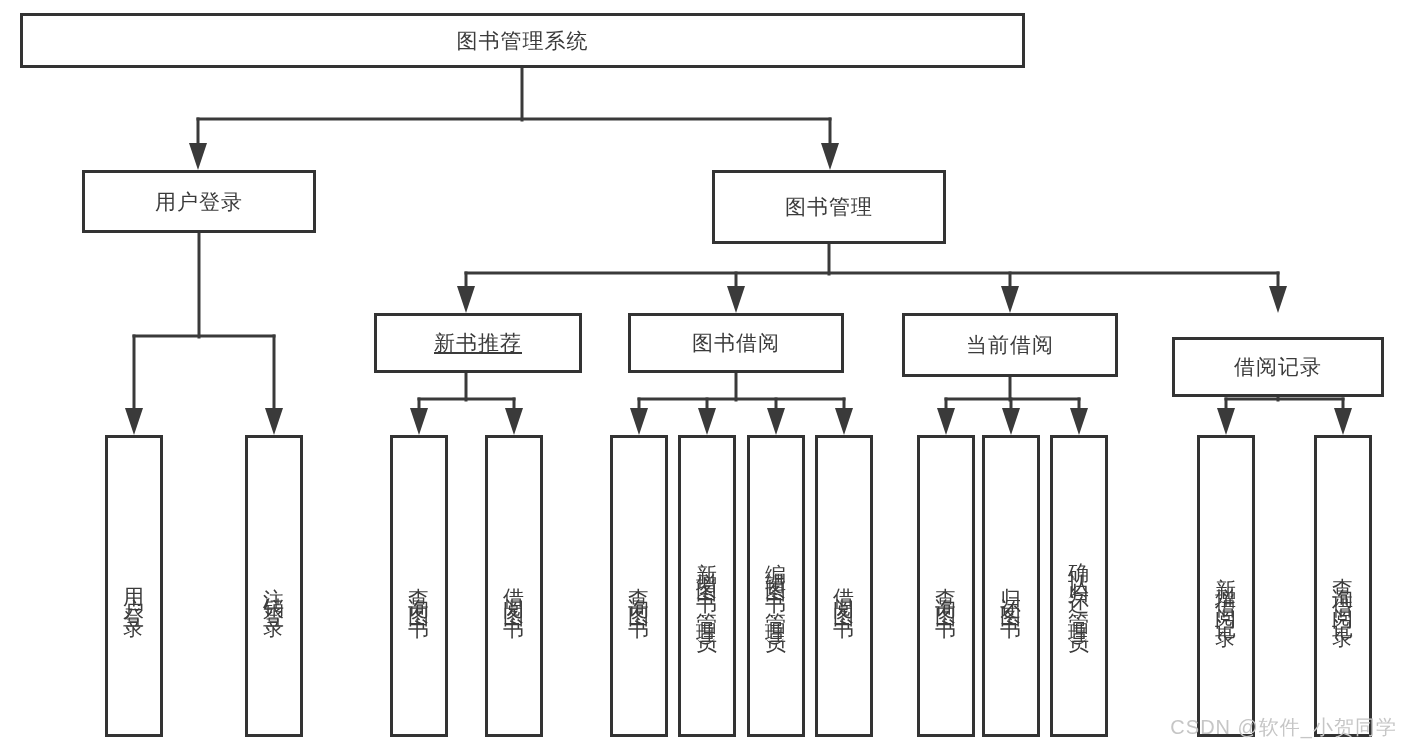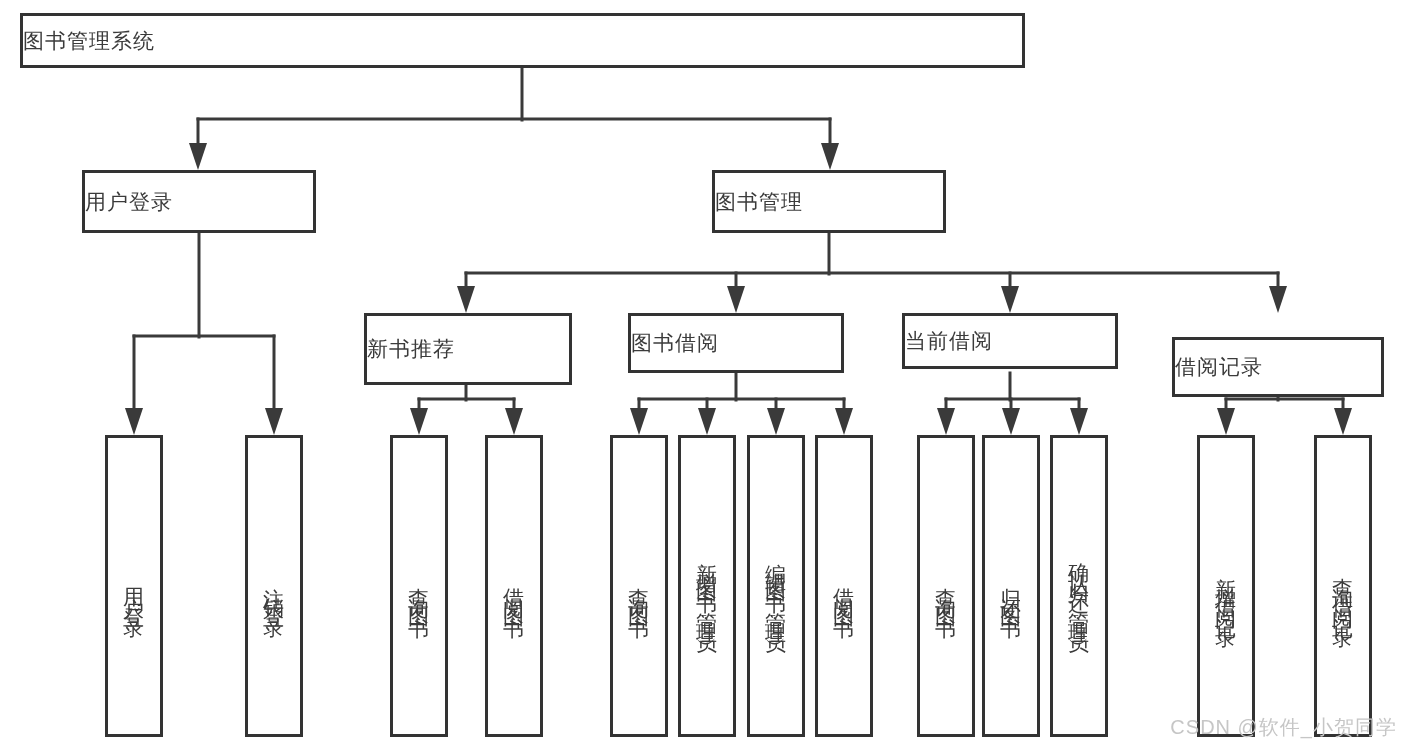--- a/index.html
+++ b/index.html
@@ -6,20 +6,21 @@
   body{font-family:"Liberation Sans","DejaVu Sans",sans-serif;}
   #stage{position:relative;width:1405px;height:747px;background:#ffffff;overflow:hidden;}
   #connectors{position:absolute;left:0;top:0;width:1405px;height:747px;pointer-events:none;}
   .node{
     position:absolute;
     box-sizing:border-box;
     background:#ffffff;
     border:3px solid #333333;
     display:flex;
     align-items:center;
+    justify-content:center;
     color:#3b3b3b;
     font-size:21px;
     letter-spacing:1px;
     z-index:2;
   }
   .vnode{
     position:absolute;
     box-sizing:border-box;
     background:#ffffff;
     border:3px solid #333333;
@@ -109,31 +110,31 @@
       <polygon points="1334,408 1352,408 1343,435" fill="#3a3a3a"></polygon>
     </svg>
 
   <div class="node" style="left:20px;top:13px;width:1005px;height:55px;">
     <span>图书管理系统</span>
   </div>
 
   <div class="node" style="left:82px;top:170px;width:234px;height:63px;">
     <span>用户登录</span>
   </div>
-  <div class="node" style="left:712px;top:170px;width:234px;height:63px;">
+  <div class="node" style="left:712px;top:170px;width:234px;height:74px;">
     <span>图书管理</span>
   </div>
 
-  <div class="node" style="left:364px;top:313px;width:208px;height:72px;">
+  <div class="node" style="left:374px;top:313px;width:208px;height:60px;text-decoration:underline;">
     <span>新书推荐</span>
   </div>
   <div class="node" style="left:628px;top:313px;width:216px;height:60px;">
     <span>图书借阅</span>
   </div>
-  <div class="node" style="left:902px;top:313px;width:216px;height:56px;">
+  <div class="node" style="left:902px;top:313px;width:216px;height:64px;">
     <span>当前借阅</span>
   </div>
   <div class="node" style="left:1172px;top:313px;width:212px;height:60px;margin-top:24px;">
     <span>借阅记录</span>
   </div>
 
   <div class="vnode" style="left:105px;top:435px;width:58px;height:302px;">
     <span class="vtext">用户登录</span>
   </div>
   <div class="vnode" style="left:245px;top:435px;width:58px;height:302px;">

